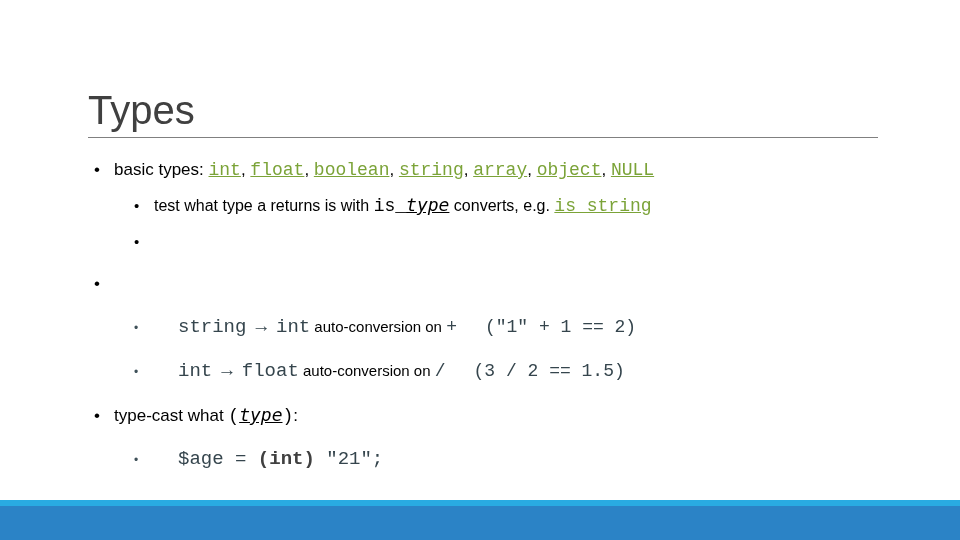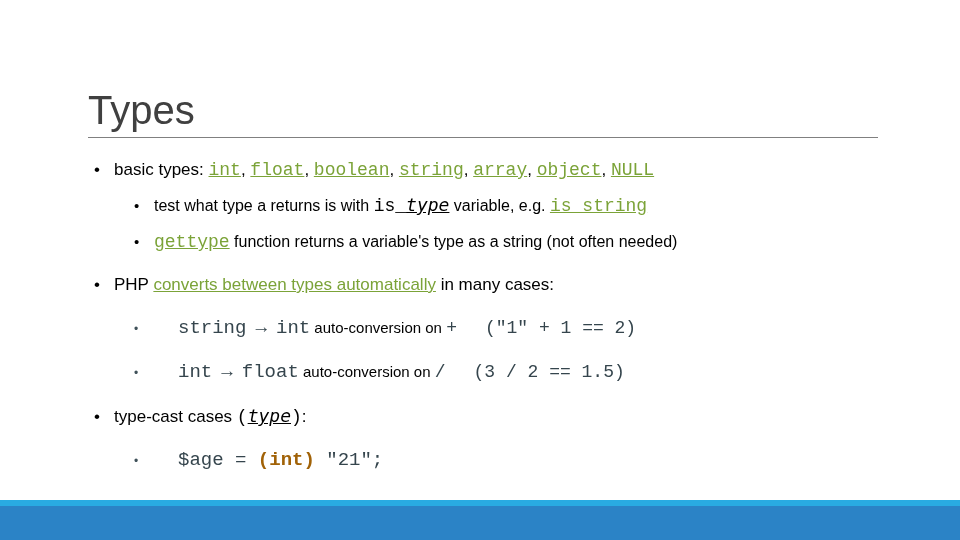--- a/index.html
+++ b/index.html
@@ -120,21 +120,21 @@
   }
   .green-u {
     color: #7ba338;
     text-decoration: underline;
     text-decoration-color: #7ba338;
   }
   .slate {
     color: #35454d;
   }
   .maroon {
-    color: #a16207;
+    color: #404040;
     font-weight: bold;
   }
   .black { color: #000000; }
 
   .code-lg {
     font-size: 18px;
   }
   .code-xl {
     font-size: 19px;
   }
@@ -173,46 +173,44 @@
 
   <div class="body-block">
 
     <div class="bullet-row lvl1">
       <span class="marker">•</span>
       <span class="content"><span>basic types: </span><span class="mono green-u code-lg">int</span><span class="black">, </span><span class="mono green-u code-lg">float</span><span class="black">, </span><span class="mono green-u code-lg">boolean</span><span class="black">, </span><span class="mono green-u code-lg">string</span><span class="black">, </span><span class="mono green-u code-lg">array</span><span class="black">, </span><span class="mono green-u code-lg">object</span><span class="black">, </span><span class="mono green-u code-lg">NULL</span></span>
     </div>
 
     <div class="bullet-row lvl2">
       <span class="marker">•</span>
-      <span class="content"><span>test what type a returns is with </span><span class="mono code-lg">is_</span><span class="mono-it code-lg">type</span><span> variable, e.g. </span><span class="mono green-u code-lg">is_string</span></span>
+      <span class="content"><span>test what type a returns is with </span><span class="mono code-lg">is_</span><span class="mono-it code-lg">type</span><span> converts, e.g. </span><span class="mono green-u code-lg">is_string</span></span>
     </div>
 
     <div class="bullet-row lvl2 row-gap-lg">
       <span class="marker">•</span>
-      <span class="content"><span class="mono green-u code-lg"> gettype</span><span> function returns a variable's type as a string (not often needed)</span></span>
     </div>
 
     <div class="bullet-row lvl1 row-gap-lg">
       <span class="marker">•</span>
-      <span class="content"><span>PHP </span><span class="green-u">converts between types automatically</span><span> in many cases:</span></span>
     </div>
 
     <div class="bullet-row lvl2 code-row row-gap-lg">
       <span class="marker">•</span>
       <span class="content"><span class="mono slate code-xl">string</span><span class="slate code-xl"> → </span><span class="mono slate code-xl">int</span><span class="plain-sm black"> auto-conversion on </span><span class="mono slate code-lg">+</span><span class="mono slate code-lg" style="padding-left:28px">("1" + 1 == 2)</span></span>
     </div>
 
     <div class="bullet-row lvl2 code-row row-gap-lg">
       <span class="marker">•</span>
       <span class="content"><span class="mono slate code-xl">int</span><span class="slate code-xl"> → </span><span class="mono slate code-xl">float</span><span class="plain-sm black"> auto-conversion on </span><span class="mono slate code-lg">/</span><span class="mono slate code-lg" style="padding-left:28px">(3 / 2 == 1.5)</span></span>
     </div>
 
     <div class="bullet-row lvl1 row-gap-lg">
       <span class="marker">•</span>
-      <span class="content"><span>type-cast cases </span><span class="mono code-lg">(</span><span class="mono-it code-lg">type</span><span class="mono code-lg">)</span><span>:</span></span>
+      <span class="content"><span>type-cast what </span><span class="mono code-lg">(</span><span class="mono-it code-lg">type</span><span class="mono code-lg">)</span><span>:</span></span>
     </div>
 
     <div class="bullet-row lvl2 code-row">
       <span class="marker">•</span>
       <span class="content"><span class="mono slate code-xl">$age </span><span class="mono slate code-xl">= </span><span class="mono maroon code-xl">(int)</span><span class="mono slate code-xl"> "21";</span></span>
     </div>
 
   </div>
 
   <div class="band-light"></div>

